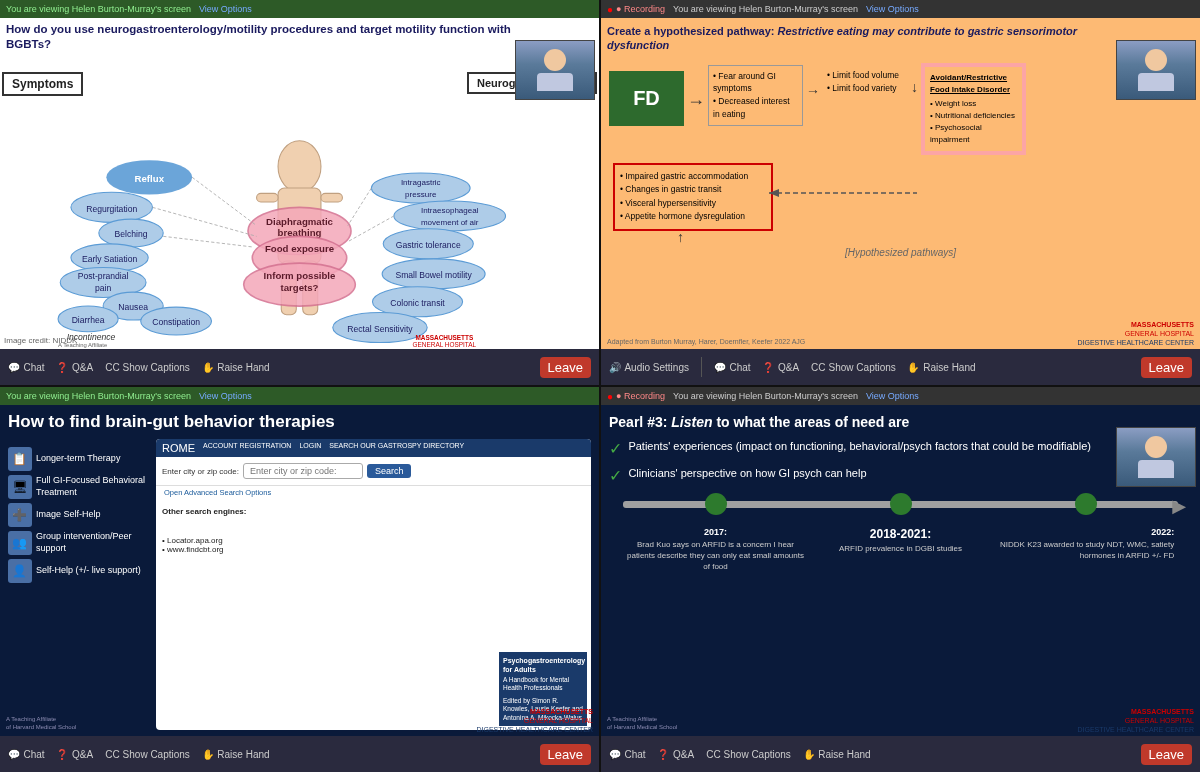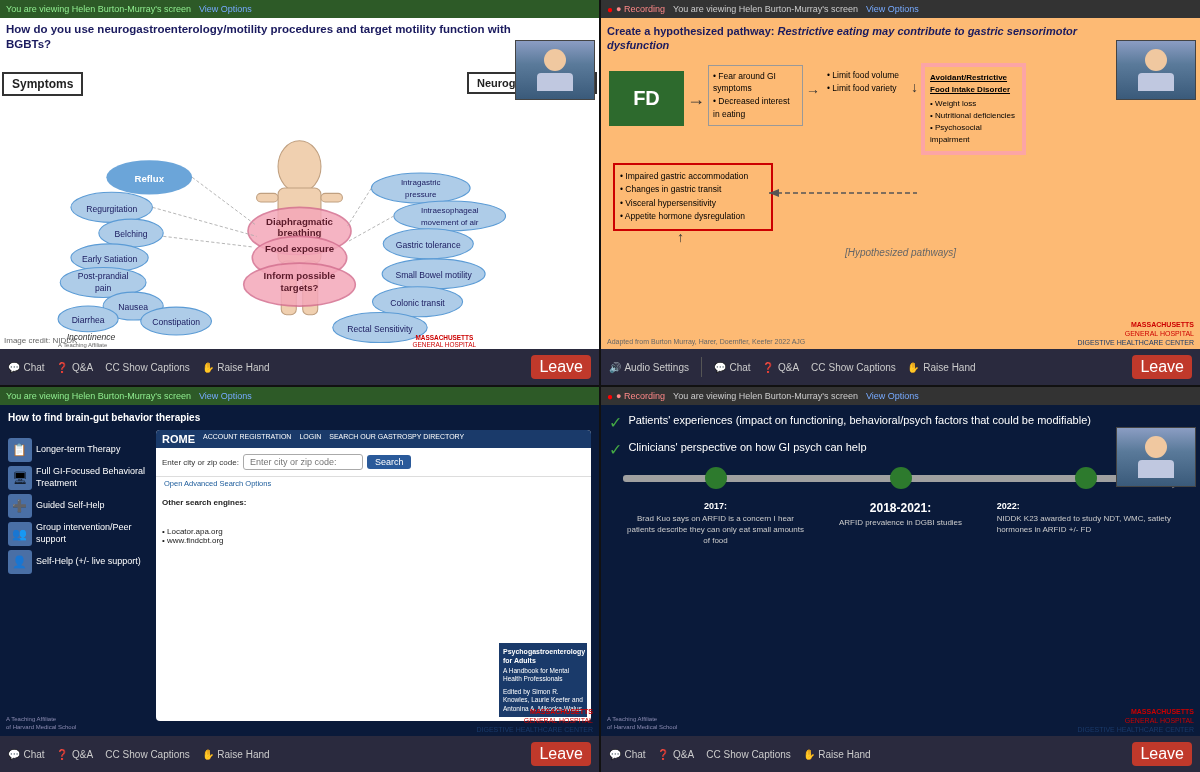--- a/index.html
+++ b/index.html
@@ -86,21 +86,21 @@
       cursor: pointer;
       display: flex;
       align-items: center;
       gap: 3px;
     }
     .leave-btn {
       background: #c0392b !important;
       color: white !important;
       border-radius: 4px;
       padding: 3px 8px;
-      font-size: 16px;
+      font-size: 13px;
       border: none;
       cursor: pointer;
     }
 
     
     .avatar-box {
       position: absolute;
       top: 22px;
       right: 4px;
       width: 80px;
@@ -158,21 +158,21 @@
 
     
     .panel3-slide {
       background: #0a1a3a;
       position: absolute;
       top: 18px; left: 0; right: 0; bottom: 36px;
       overflow: hidden;
     }
 
     .panel3-title {
-      font-size: 10px;
+      font-size: 17px;
       font-weight: bold;
       color: white;
       padding: 6px 8px;
       line-height: 1.3;
     }
 
     .panel3-content {
       display: flex;
       padding: 0 8px;
       gap: 8px;
@@ -557,35 +557,35 @@
           <div class="ladder-item">
             <div class="ladder-icon">📋</div>
             <div class="ladder-text">Longer-term Therapy</div>
           </div>
           <div class="ladder-item">
             <div class="ladder-icon">🖥</div>
             <div class="ladder-text">Full GI-Focused Behavioral Treatment</div>
           </div>
           <div class="ladder-item">
             <div class="ladder-icon">➕</div>
-            <div class="ladder-text">Guided Self-Help</div>
+            <div class="ladder-text">Image Self-Help</div>
           </div>
           <div class="ladder-item">
             <div class="ladder-icon">👥</div>
             <div class="ladder-text">Group intervention/Peer support</div>
           </div>
           <div class="ladder-item">
             <div class="ladder-icon">👤</div>
             <div class="ladder-text">Self-Help (+/- live support)</div>
           </div>
         </div>
 
         <div class="rome-website">
           <div class="rome-header">
-            <span style="font-weight:bold;font-size:11px;">ROME</span>
+            <span style="font-weight:normal;font-size:11px;">ROME</span>
             <span style="font-size:7px;cursor:pointer;">ACCOUNT REGISTRATION</span>
             <span style="font-size:7px;cursor:pointer;">LOGIN</span>
             <span style="font-size:7px;cursor:pointer;">SEARCH OUR GASTROSPY DIRECTORY</span>
           </div>
           <div class="rome-search">
             <span style="font-size:8px;color:#333;">Enter city or zip code:</span>
             <input class="rome-search-input" placeholder="Enter city or zip code:" style="">
             <button class="rome-search-btn">Search</button>
           </div>
           <div style="font-size:7.5px;color:#1a5a9a;padding:2px 8px;cursor:pointer;">Open Advanced Search Options</div>
@@ -639,20 +639,23 @@
   <div class="panel">
 
     <div class="top-bar" style="background:#333;color:#ccc;">
       <span style="color:red;margin-right:3px;">●</span>
       <span style="font-size:9px;color:#f88;">● Recording</span>
       <span style="margin-left:8px;font-size:9px;">You are viewing Helen Burton-Murray's screen</span>
       <span class="view-options">View Options</span>
     </div>
 
     <div class="panel4-slide">
+      <div class="panel4-title">
+        Pearl #3: <em>Listen</em> to what the areas of need are
+      </div>
 
       <div style="position:absolute;top:22px;right:4px;width:80px;height:60px;background:#2a4060;border:1px solid #444;z-index:5;overflow:hidden;">
         <div style="width:100%;height:100%;background:linear-gradient(180deg,#8B9DC3 0%,#5a7a9a 40%,#3a5a7a 100%);display:flex;align-items:center;justify-content:center;flex-direction:column;">
           <div style="width:22px;height:22px;border-radius:50%;background:#f0c8a0;margin-bottom:2px;"></div>
           <div style="width:36px;height:18px;background:#c0c8e0;border-radius:4px 4px 0 0;"></div>
         </div>
       </div>
 
       <div style="padding-right:90px;">
         <div class="checkmark-item">
@@ -682,21 +685,21 @@
         <div style="display:flex;justify-content:space-around;margin-top:18px;padding:0 10px;">
           <div style="text-align:center;width:32%;font-size:8px;color:#ccc;line-height:1.4;">
             <div style="font-weight:bold;color:white;font-size:9px;">2017:</div>
             <div>Brad Kuo says on ARFID is a concern
 I hear patients describe they can only eat small amounts of food</div>
           </div>
           <div style="text-align:center;width:32%;font-size:8px;color:#ccc;line-height:1.4;">
             <div style="font-weight:bold;color:white;font-size:12px;">2018-2021:</div>
             <div>ARFID prevalence in DGBI studies</div>
           </div>
-          <div style="text-align:left;width:32%;font-size:8px;color:#ccc;line-height:1.4;">
+          <div style="text-align:right;width:32%;font-size:8px;color:#ccc;line-height:1.4;">
             <div style="font-weight:bold;color:white;font-size:9px;">2022:</div>
             <div>NIDDK K23 awarded to study NDT, WMC, satiety hormones in ARFID +/- FD</div>
           </div>
         </div>
       </div>
 
       <div style="position:absolute;bottom:4px;left:6px;">
         <div style="font-size:6px;color:#8a8ab0;line-height:1.3;">A Teaching Affiliate<br>of Harvard Medical School</div>
       </div>
       <div style="position:absolute;bottom:2px;right:6px;font-size:7px;color:#c00;text-align:right;line-height:1.3;">

